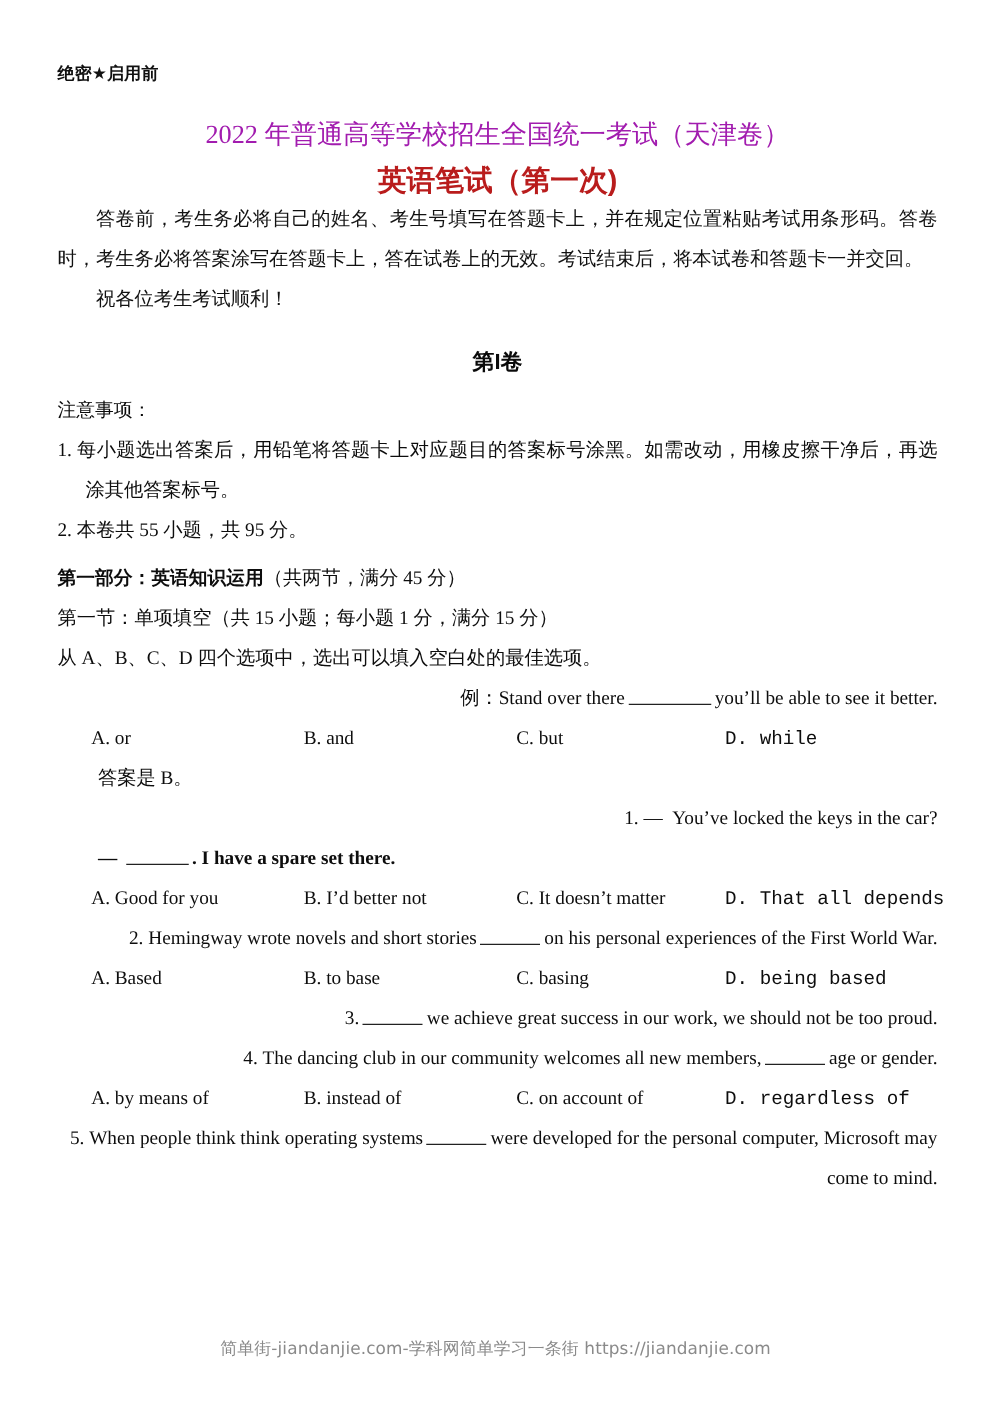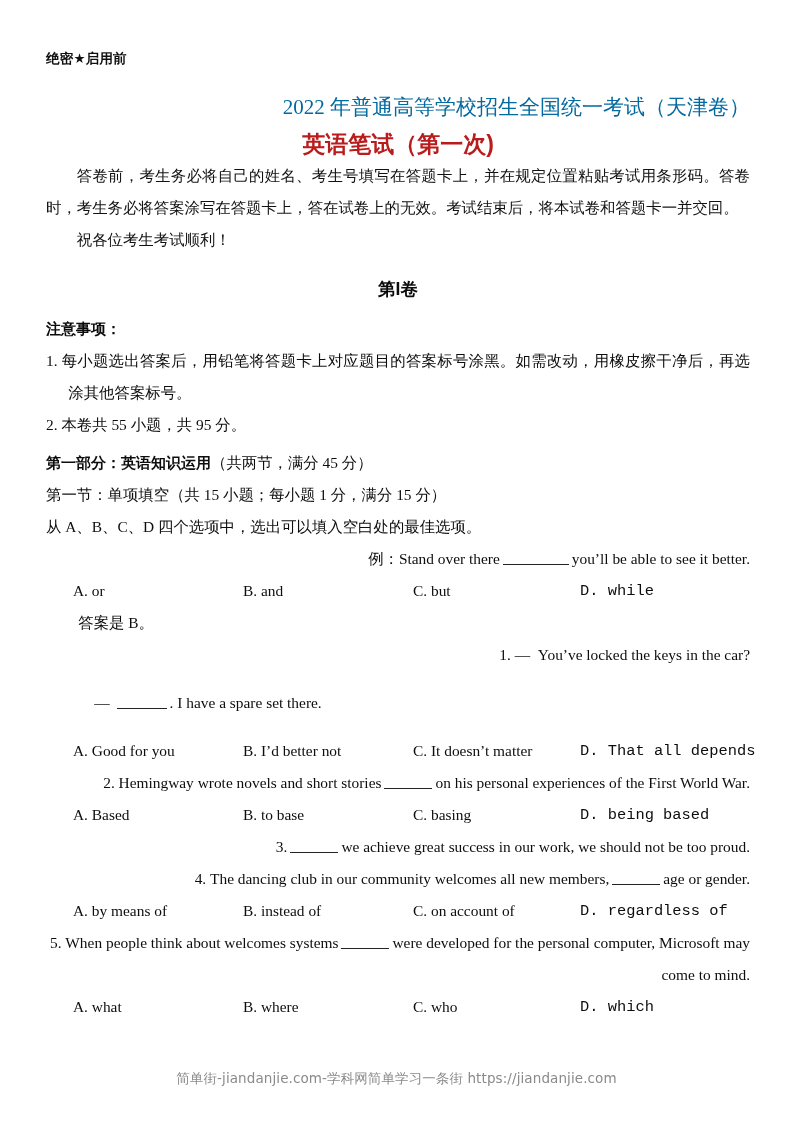--- a/index.html
+++ b/index.html
@@ -37,26 +37,26 @@
     font-weight: bold;
     font-size: 13.5px;
     letter-spacing: 0.2px;
     padding-top: 52px;
     line-height: 1;
     color: #111;
   }
 
   
   .main-title {
-    text-align: right;
+    text-align: center;
     font-size: 21px;
     line-height: 1.3;
     margin-top: 28px;
     white-space: nowrap;
-    color: #0369a1;
+    color: #a21caf;
   }
   .sub-title {
     text-align: center;
     font-family: "Liberation Sans", "DejaVu Sans", sans-serif;
     font-weight: bold;
     font-size: 23px;
     line-height: 1.3;
     margin-top: 9px;
     color: #b91c1c;
   }
@@ -78,21 +78,21 @@
     font-family: "Liberation Sans", "DejaVu Sans", sans-serif;
     font-weight: bold;
     font-size: 17.5px;
     line-height: 32px;
     margin: 17px 0 0 0;
     color: #0a0a0a;
   }
 
   .notice-head {
     font-family: "Liberation Sans", "DejaVu Sans", sans-serif;
-    font-weight: bold;
+    font-weight: normal;
     font-size: 15px;
     line-height: 32px;
     margin: 8px 0 0 0;
     color: #0a0a0a;
   }
 
   .note-item {
     font-size: 15.4px;
     line-height: 32px;
     margin: 0;
@@ -122,22 +122,23 @@
   
   .q-text {
     font-size: 15.4px;
     line-height: 32px;
     margin: 0;
     text-align: right;
   }
   .q-sub {
     font-size: 15.4px;
     line-height: 32px;
-    margin: 16px;
+    margin: 0;
     padding-left: 2.1em;
+    font-weight: bold;
   }
   .q-answer {
     font-size: 15.4px;
     line-height: 32px;
     margin: 0;
     padding-left: 2.1em;
   }
   .blank {
     display: inline-block;
     border-bottom: 1px solid #222;
@@ -234,24 +235,18 @@
     <p class="q-text"><span>3.</span><span class="blank w3"></span><span>we achieve great success in our work, we should not be too proud.</span></p>
 
     <p class="q-text"><span>4.</span>&nbsp;<span>The dancing club in our community welcomes all new members,</span><span class="blank w3"></span><span>age or gender.</span></p>
     <div class="options">
       <span class="opt a">A. by means of</span>
       <span class="opt b">B. instead of</span>
       <span class="opt c">C. on account of</span>
       <span class="opt d">D. regardless of</span>
     </div>
 
-    <p class="q-text"><span>5.</span>&nbsp;<span>When people think about welcomes systems</span><span class="blank w3"></span><span>were developed for the personal computer, Microsoft may come to mind.</span></p>
-    <div class="options">
-      <span class="opt a">A. what</span>
-      <span class="opt b">B. where</span>
-      <span class="opt c">C. who</span>
-      <span class="opt d">D. which</span>
-    </div>
+    <p class="q-text"><span>5.</span>&nbsp;<span>When people think think operating systems</span><span class="blank w3"></span><span>were developed for the personal computer, Microsoft may come to mind.</span></p>
 
   </div>
 
   <div class="watermark">简单街-jiandanjie.com-学科网简单学习一条街 https://jiandanjie.com</div>
 </div>
 
 </body></html>

